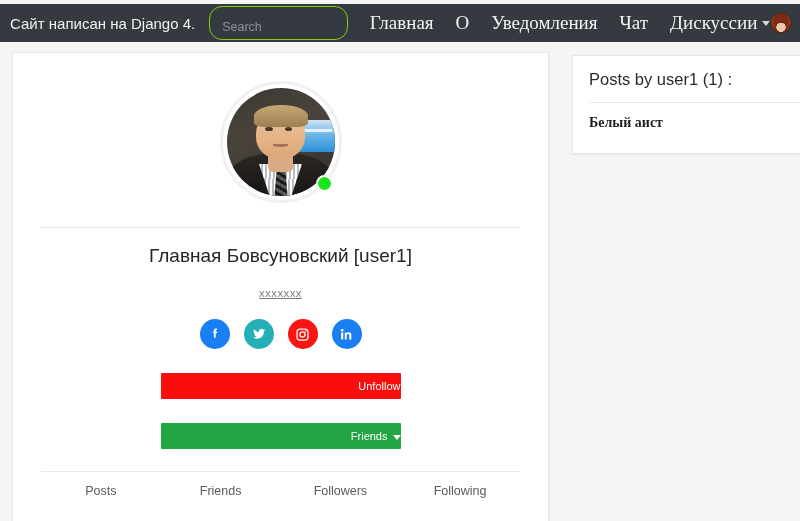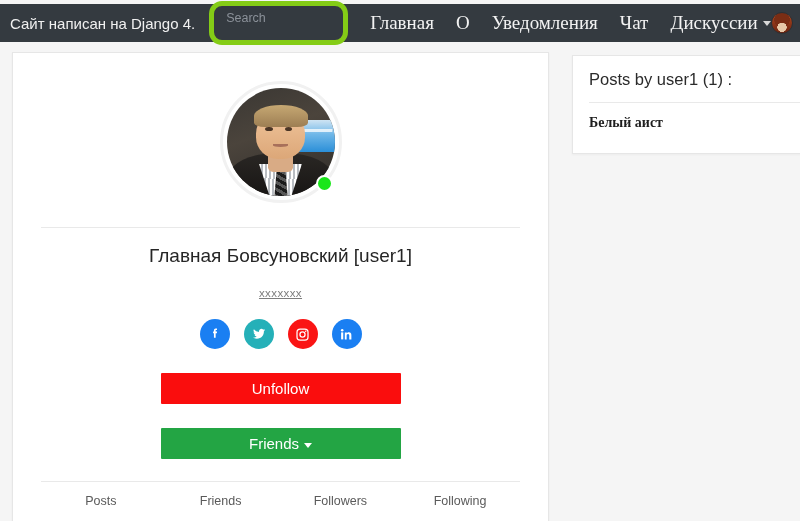--- a/index.html
+++ b/index.html
@@ -29,23 +29,23 @@
   }
   .brand {
     color: #f0f0f0;
     font-size: 15px;
     font-family: "Liberation Sans", sans-serif;
     white-space: nowrap;
     margin-right: 14px;
   }
   .search-wrap {
     display: flex;
-    align-items: flex-start;
-    height: 44px;
-    border: 5px solid #84cc16;
+    align-items: flex-end;
+    height: 34px;
+    border: 1px solid #84cc16;
     border-radius: 13px;
     background: transparent;
     overflow: hidden;
     width: 188px;
     box-sizing: border-box;
     margin-right: 10px;
   }
   .search-input {
     flex: 1;
     height: 24px;
@@ -276,25 +276,25 @@
     cursor: pointer;
   }
   .social svg { display: block; }
 
   .action-btn {
     display: block;
     width: 240px;
     margin: 4px auto;
     border: none;
     color: #ffffff;
-    font-size: 15px;
+    font-size: 11px;
     font-family: "Liberation Sans", sans-serif;
     padding: 7px 0;
     cursor: pointer;
-    text-align: center;
+    text-align: right;
     border-radius: 1px;
   }
   .btn-unfollow { background: #fa0d0d; margin-top: 24px; }
   .btn-friends  { background: #23a544; margin-top: 24px; }
   .btn-friends .caret-w {
     display: inline-block;
     width: 0; height: 0;
     margin-left: 5px;
     vertical-align: middle;
     border-left: 4px solid transparent;

